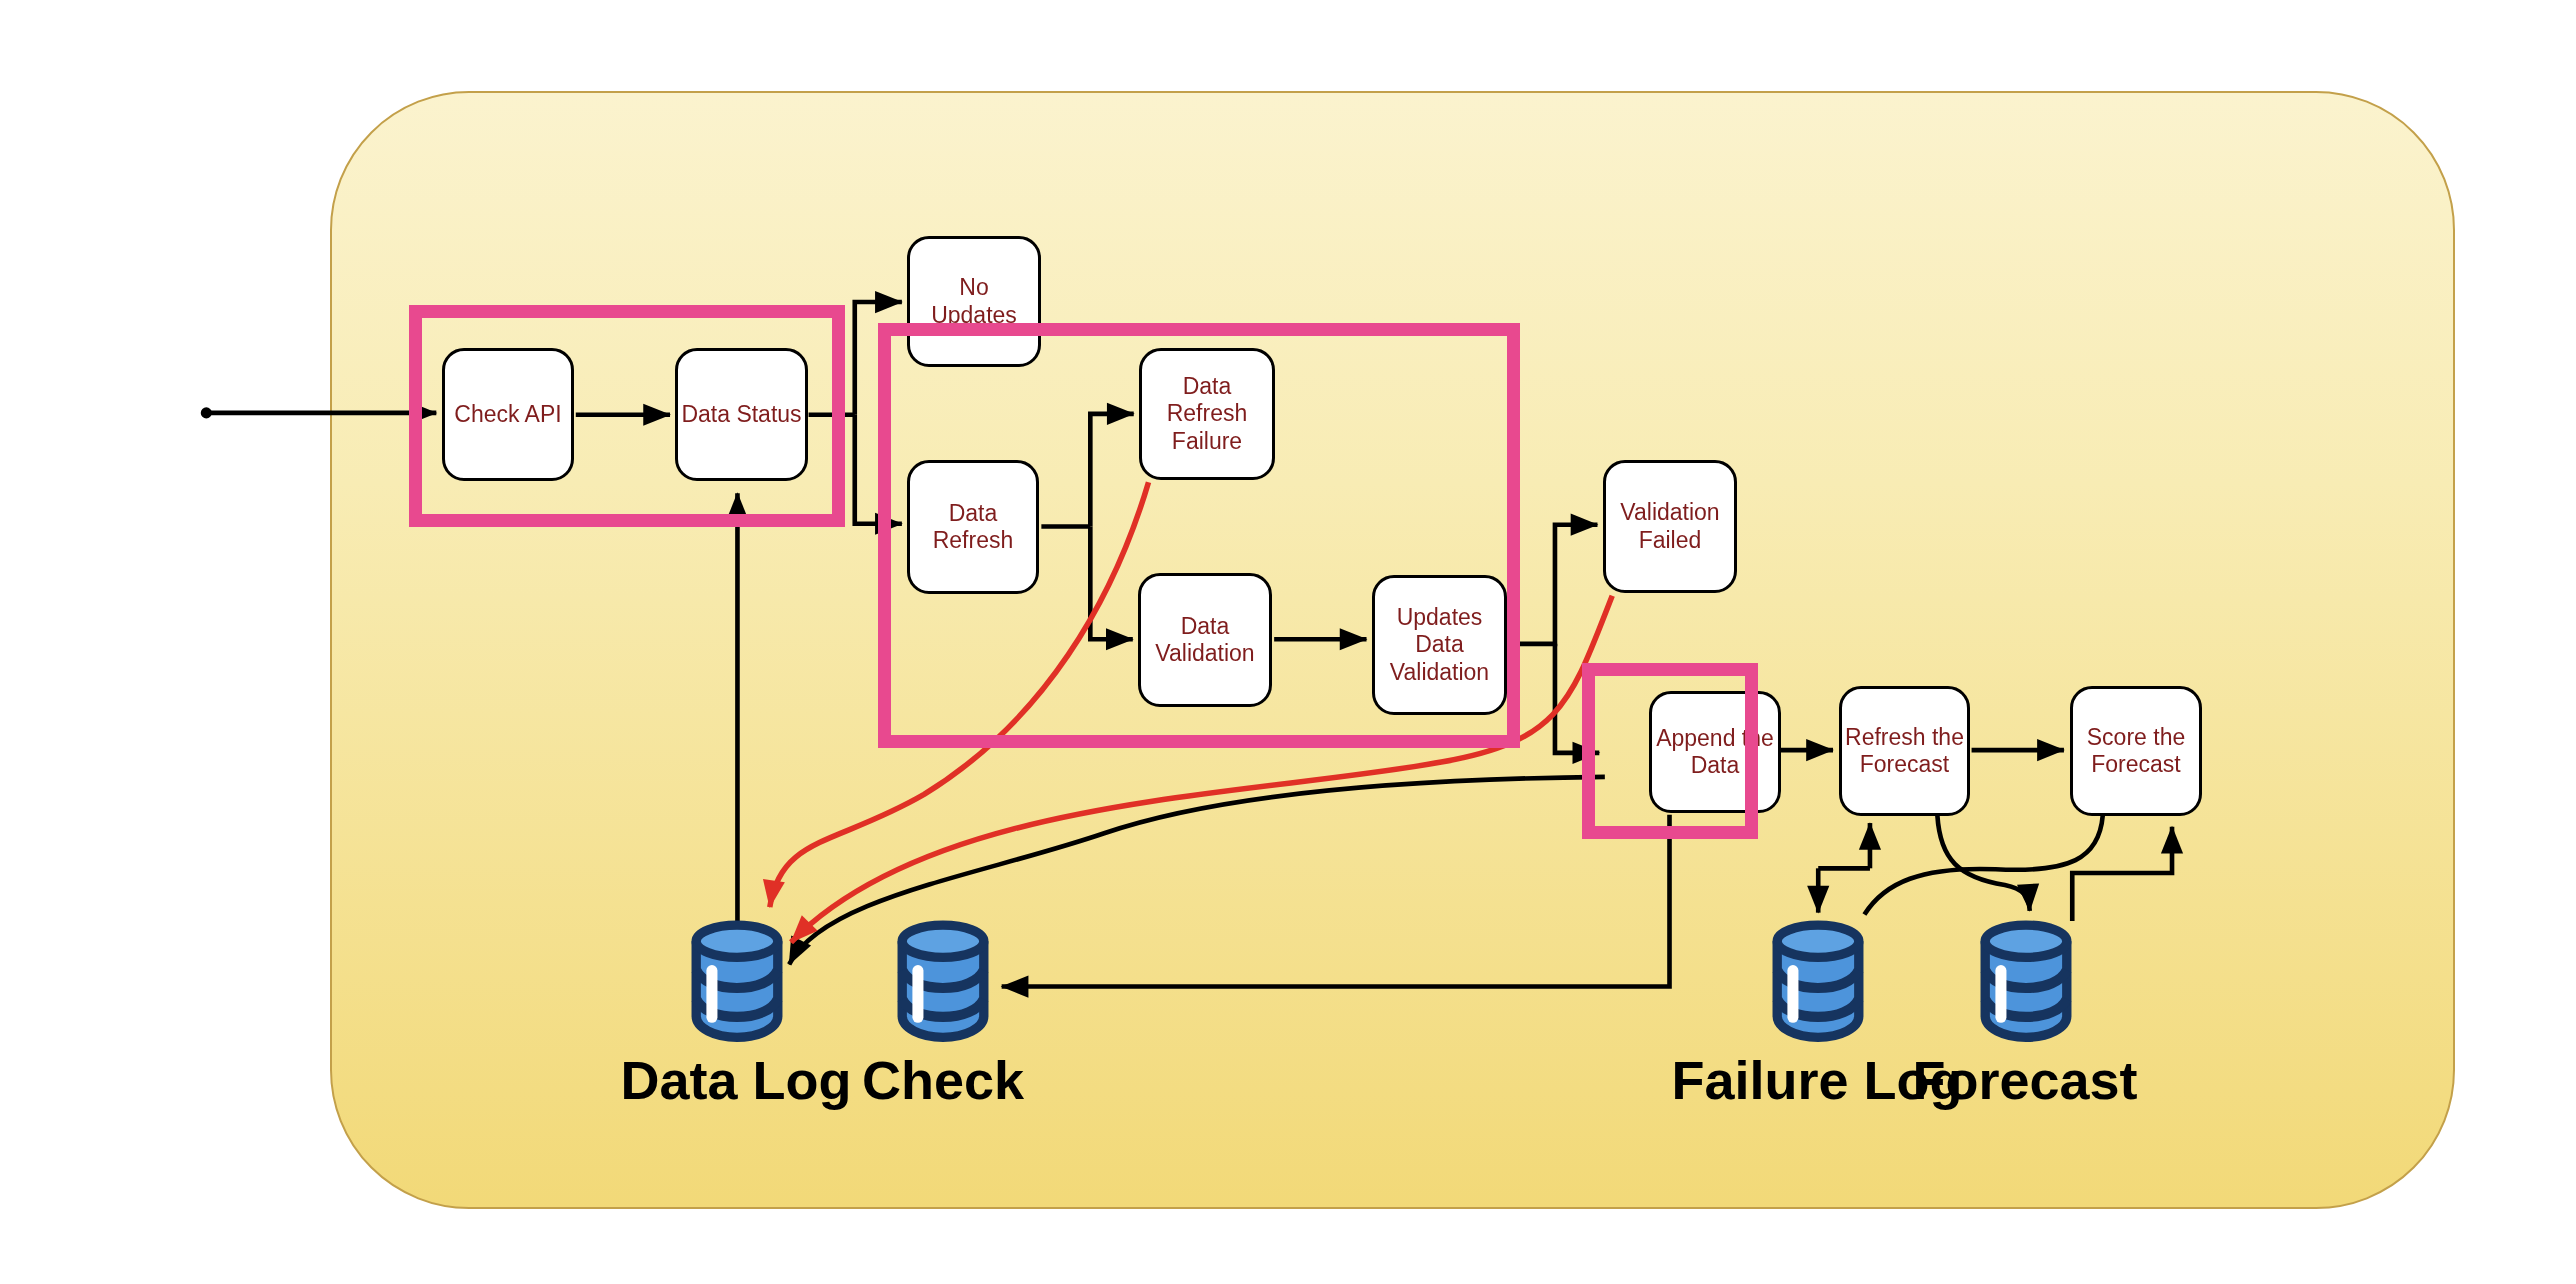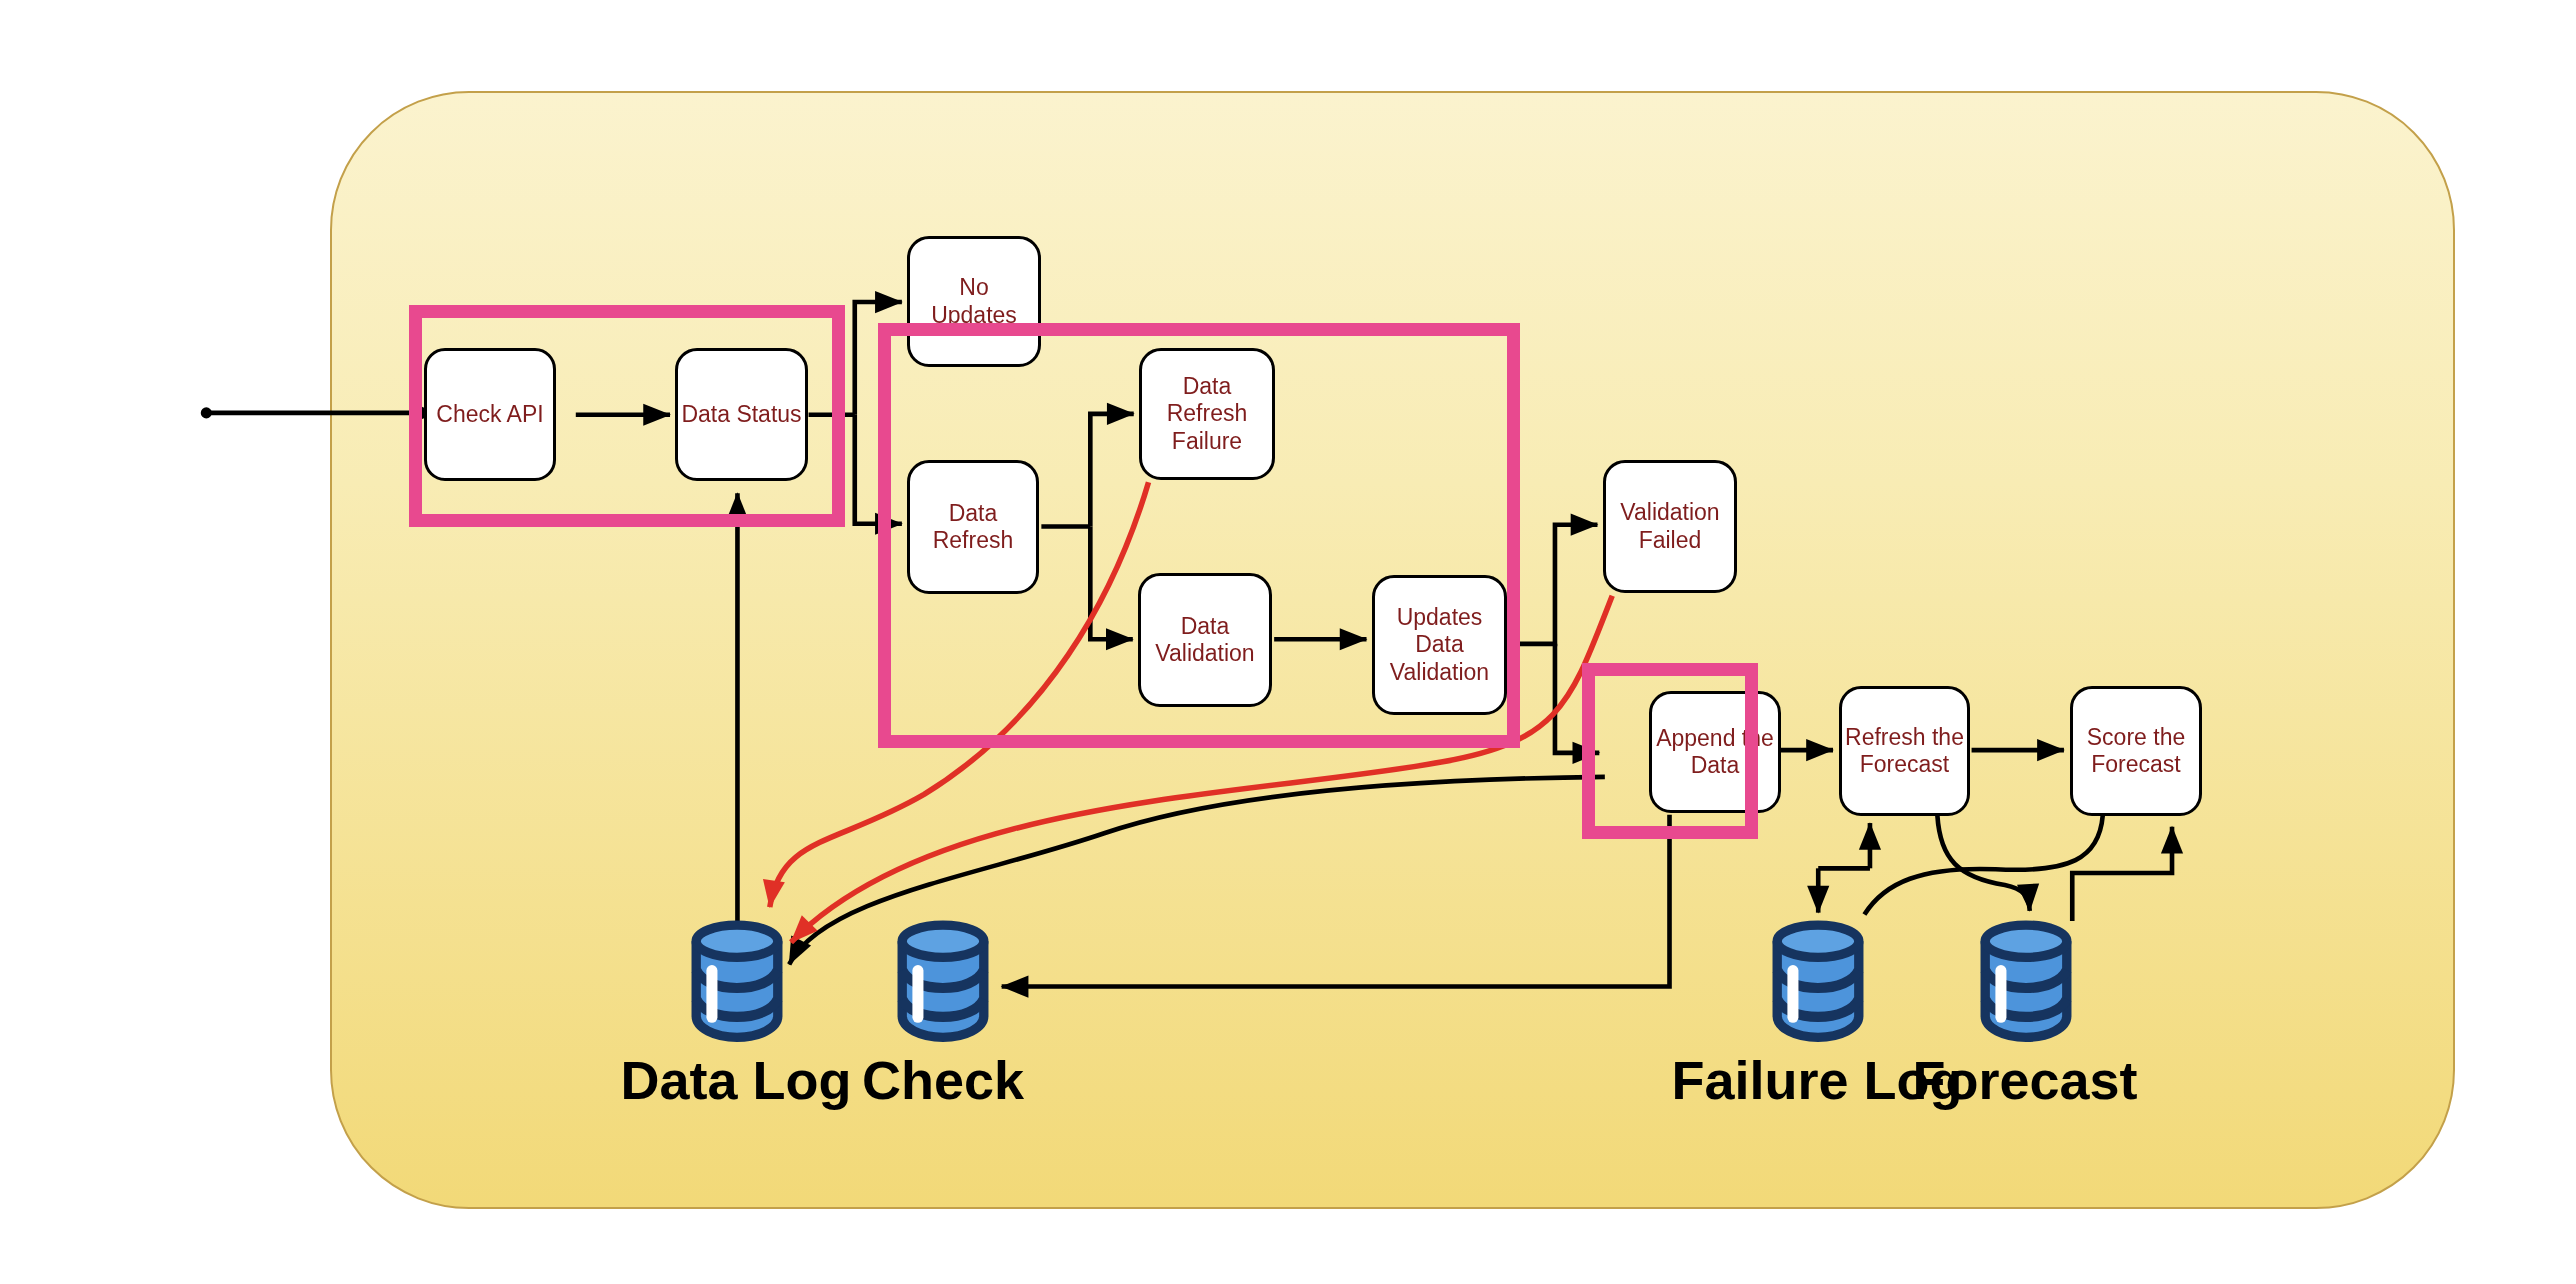--- a/index.html
+++ b/index.html
@@ -73,21 +73,21 @@
 
     <path d="M 2276 883 C 2272 930 2240 945 2160 941 C 2080 938 2040 955 2018 990" stroke="#000" stroke-width="5" fill="none" marker-end="url(#mr2,#mb)"></path>
 
     <path d="M 2243 997 L 2243 945 L 2351 945 L 2351 895" stroke="#000" stroke-width="5" fill="none" marker-end="url(#mb)"></path>
 
     <path d="M 1243 522 C 1205 650 1130 780 1000 860 C 905 915 845 905 833 982" stroke="#e03026" stroke-width="6" fill="none" marker-end="url(#mr)"></path>
 
     <path d="M 1745 645 C 1700 760 1690 802 1560 825 C 1350 863 1010 862 856 1020" stroke="#e03026" stroke-width="6" fill="none" marker-end="url(#mr)"></path>
   </svg>
 
-  <div class="node" style="left:424px;top:348px;width:132px;height:133px;border-radius:21px;"><span>Check API</span></div>
+  <div class="node" style="left:442px;top:348px;width:132px;height:133px;"><span>Check API</span></div>
   <div class="node" style="left:675px;top:348px;width:133px;height:133px;"><span>Data Status</span></div>
   <div class="node" style="left:907px;top:236px;width:134px;height:131px;"><span>No
 Updates</span></div>
   <div class="node" style="left:1139px;top:348px;width:136px;height:132px;"><span>Data
 Refresh
 Failure</span></div>
   <div class="node" style="left:907px;top:460px;width:132px;height:134px;"><span>Data
 Refresh</span></div>
   <div class="node" style="left:1138px;top:573px;width:134px;height:134px;"><span>Data
 Validation</span></div>

